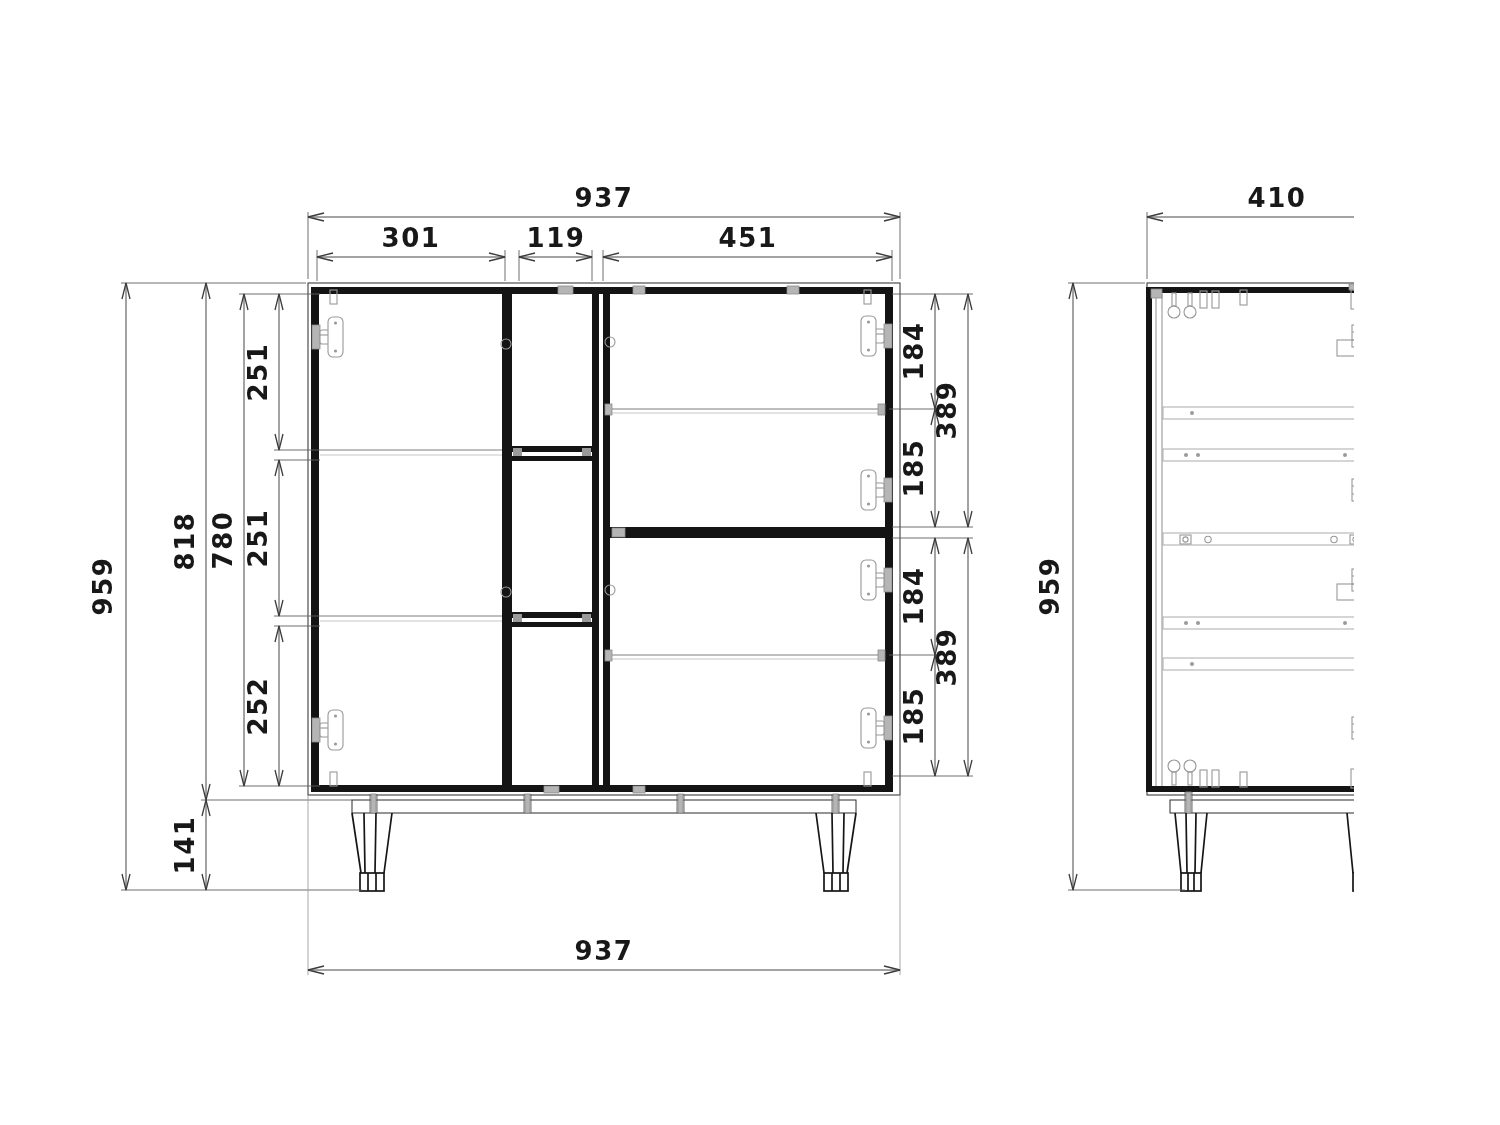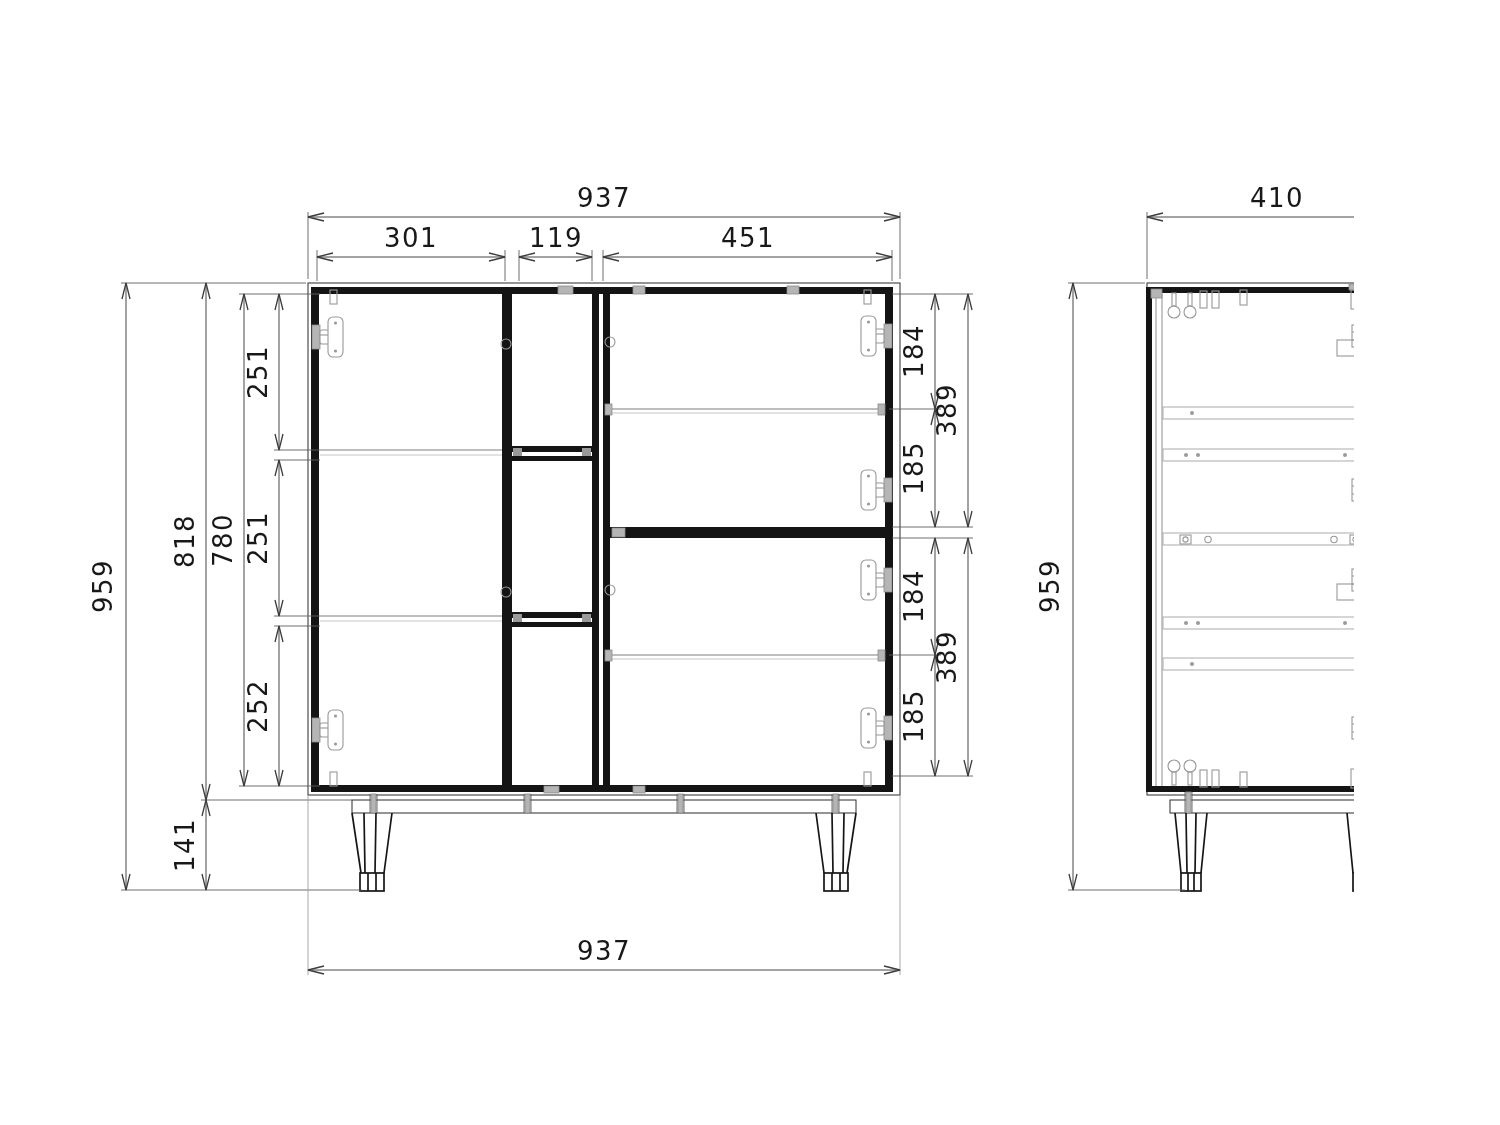--- a/index.html
+++ b/index.html
@@ -1,16 +1,16 @@
 <!DOCTYPE html>
 <html><head>
 <meta charset="utf-8">
 <style>
   html,body{margin:0;padding:0;background:#ffffff;}
-  #stage{position:relative;width:1354px;height:1125px;background:#ffffff;overflow:hidden;}
+  #stage{position:relative;width:1354px;height:1125px;background:#ffffff;overflow:hidden;font-weight:bold;}
   svg{display:block}
   .ln{stroke:#2b2b2b;stroke-width:1;fill:none}
   .lnb{stroke:#161616;stroke-width:1.7;fill:none}
   .thk{fill:#141414;stroke:none}
   .dim{stroke:#474747;stroke-width:1;fill:none}
   .ext{stroke:#5d5d5d;stroke-width:0.9;fill:none}
   .extg{stroke:#9e9e9e;stroke-width:0.9;fill:none}
   .shelf{stroke:#a9a9a9;stroke-width:1.4;fill:none}
   .shelf2{stroke:#c6c6c6;stroke-width:1;fill:none}
   .hw{stroke:#989898;stroke-width:1.1;fill:#ffffff}

